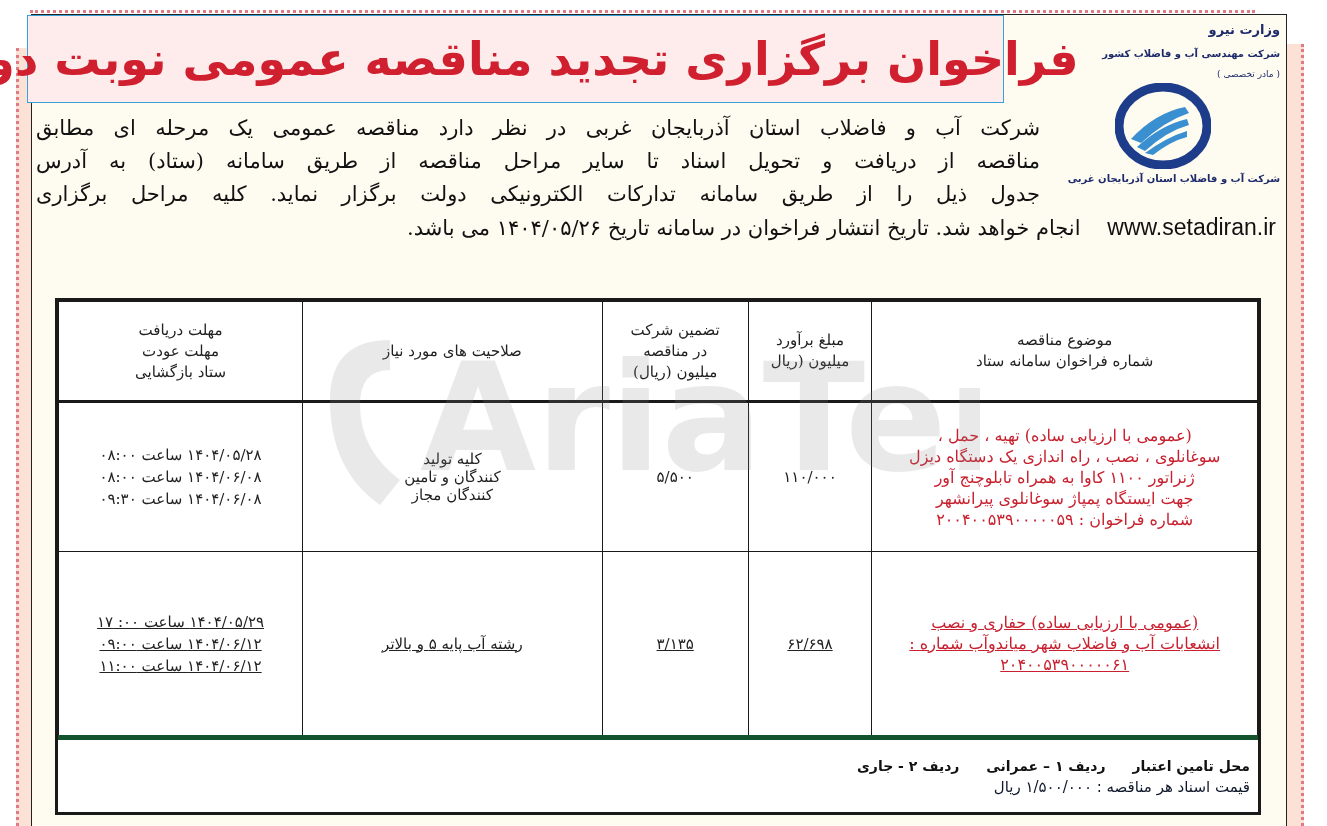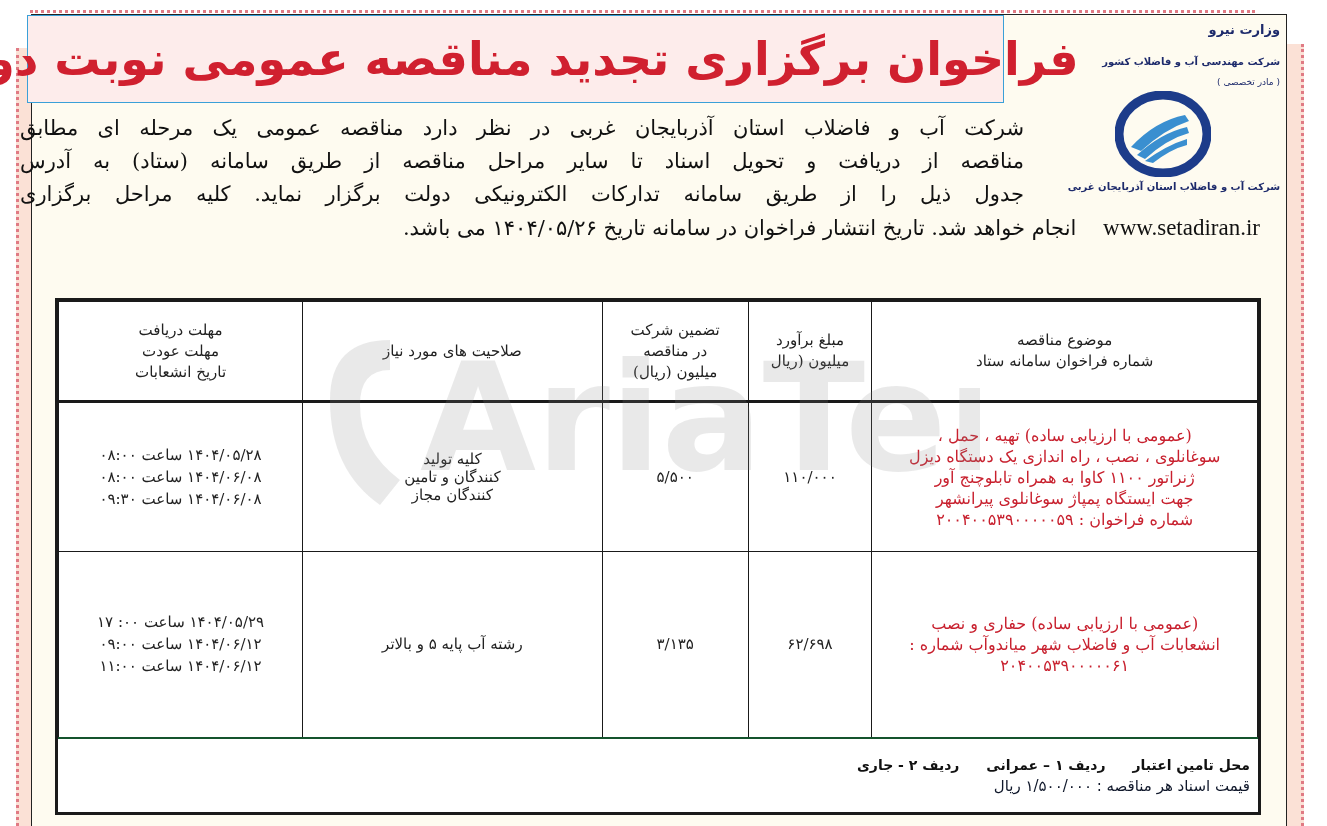--- a/index.html
+++ b/index.html
@@ -39,53 +39,53 @@
   .title-text {
     color: #d0202f; font-weight: bold; font-size: 46px;
     font-family: "DejaVu Sans", sans-serif;
     white-space: nowrap;
   }
   .logo-block {
     position: absolute; left: 1045px; top: 20px; width: 235px; height: 170px;
     direction: rtl;
   }
   .logo-l1 { font-size: 13px; font-weight: bold; color: #1d2a6b; margin-top: 2px; }
-  .logo-l2 { font-size: 10px; font-weight: bold; color: #1d2a6b; margin-top: 19px; }
+  .logo-l2 { font-size: 10px; font-weight: bold; color: #1d2a6b; margin-top: 11px; }
   .logo-l3 { font-size: 9px; color: #1d2a6b; margin-top: 10px; }
   .logo-circle { display: block; margin: 4px auto 0; }
   .logo-l4 { font-size: 10px; font-weight: bold; color: #1d2a6b; margin-top: 4px; }
 
   .intro {
-    position: absolute; left: 20px; top: 112px; width: 1240px;
+    position: absolute; left: 36px; top: 112px; width: 1240px;
     direction: rtl; text-align: right;
     font-family: "DejaVu Serif", serif; font-size: 21px; color: #111;
     line-height: 33px;
   }
   .intro .line { white-space: nowrap; }
   .intro .l1, .intro .l2, .intro .l3 { padding-right: 236px; text-align: justify; text-align-last: justify; }
-  .intro .url { font-family: Liberation Serif, serif; font-size: 23px; }
+  .intro .url { font-family: Liberation Sans, sans-serif; font-size: 23px; }
 
   .table-wrap {
     position: absolute; left: 55px; top: 298px; width: 1206px; height: 517px;
     border: 3px solid #1a1a1a; box-sizing: border-box;
     background: #ffffff;
   }
   table.tender {
     border-collapse: collapse; width: 100%; direction: rtl;
     font-family: "DejaVu Serif", serif; font-size: 15px; color: #222;
   }
   table.tender th, table.tender td {
     border: 1.5px solid #1a1a1a; text-align: center; vertical-align: middle;
     padding: 0 6px; font-weight: normal;
   }
   table.tender tr.head { height: 100px; }
   table.tender tr.head th { border-bottom: 3px solid #1a1a1a; line-height: 21px; }
   table.tender tr.r1 { height: 150px; }
   table.tender tr.r2 { height: 186px; }
-  table.tender tr.r2 td { border-bottom: 2px solid #14532d; }
+  table.tender tr.r2 td { border-bottom: 5px solid #14532d; text-decoration: underline; }
   .c-subject { width: 386px; }
   .c-est { width: 114px; border-radius: 10px; }
   .c-guar { width: 138px; }
   .c-qual { width: 300px; }
   .c-dates { width: 240px; }
   .red { color: #c8202e; font-size: 16px; line-height: 21px; }
   .dates div { line-height: 22px; }
   .footer {
     direction: rtl; padding: 18px 8px 0 0; text-align: right;
   }
@@ -150,21 +150,21 @@
         <div>تضمین  شرکت</div>
         <div>در  مناقصه</div>
         <div>میلیون  (ریال)</div>
       </th>
       <th class="c-qual">
         <div>صلاحیت های مورد  نیاز</div>
       </th>
       <th class="c-dates">
         <div>مهلت دریافت</div>
         <div>مهلت عودت</div>
-        <div>تاریخ انشعابات</div>
+        <div>ستاد بازگشایی</div>
       </th>
     </tr>
     <tr class="r1">
       <td class="red">
         <div>(عمومی با ارزیابی ساده) تهیه ، حمل ،</div>
         <div>سوغانلوی ، نصب ، راه اندازی یک دستگاه  دیزل</div>
         <div>ژنراتور ۱۱۰۰ کاوا به همراه تابلوچنج آور</div>
         <div>جهت ایستگاه پمپاژ سوغانلوی پیرانشهر</div>
         <div>شماره فراخوان : ۲۰۰۴۰۰۵۳۹۰۰۰۰۰۵۹</div>
       </td>

